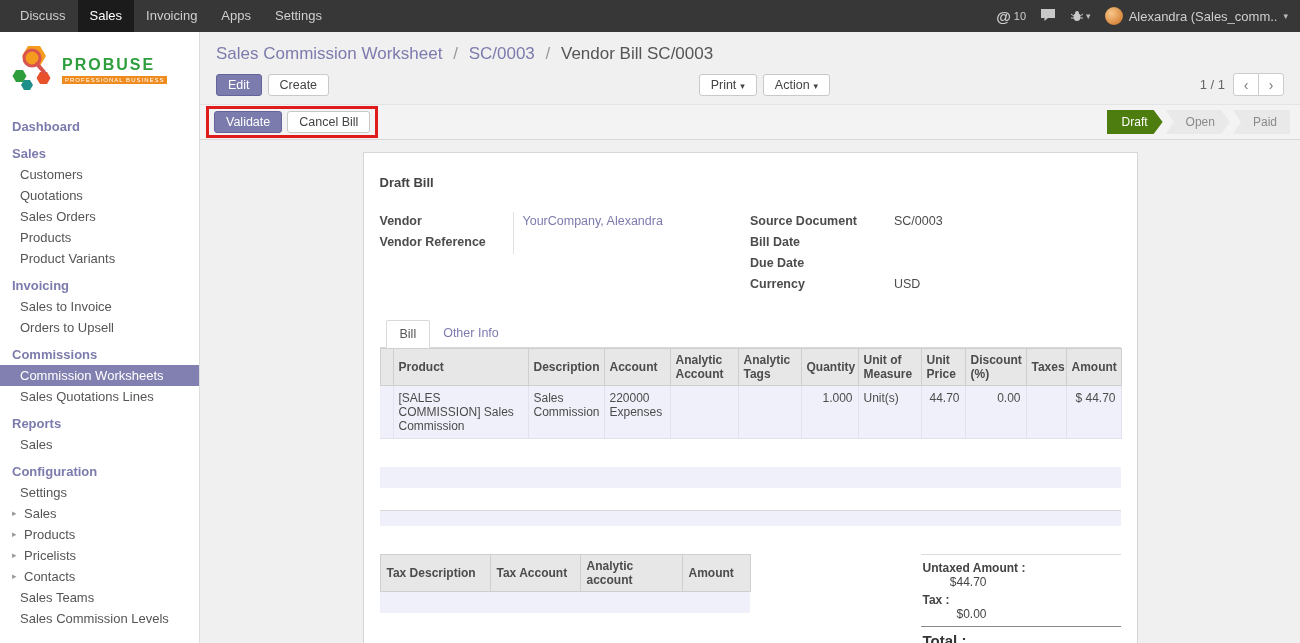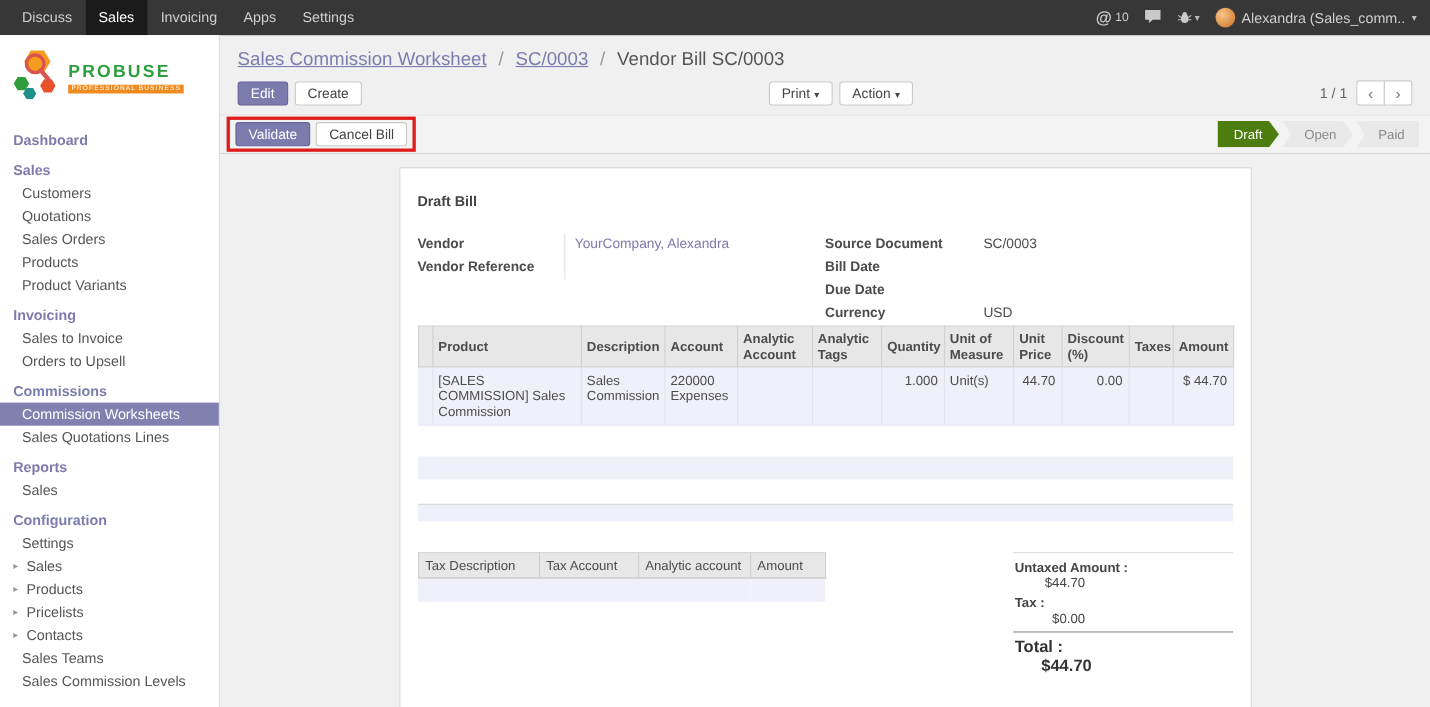--- a/index.html
+++ b/index.html
@@ -39,21 +39,21 @@
   .logo-text { display:flex; flex-direction:column; }
   .logo-title { color:#2e9e3c; font-weight:bold; font-size:16px; letter-spacing:2px; }
   .logo-sub { font-size:6px; color:#fff; background:#f08c1f; padding:1px 3px; letter-spacing:1px; margin-top:2px; white-space:nowrap; }
   .side-heading { color:#7c7bad; font-weight:bold; font-size:13px; padding:3px 12px; margin-top:6px; cursor:pointer; }
   .side-item { font-size:13px; color:#555; padding:3px 12px 3px 20px; cursor:pointer; line-height:15px; display:flex; align-items:center; }
   .side-item.selected { background:#8280b1; color:#fff; }
   .side-item .sub-arrow { color:#9a9a9a; font-size:9px; width:9px; margin-left:-8px; margin-right:3px; }
 
   
   .breadcrumb { padding:12px 16px 0 16px; font-size:17px; white-space:nowrap; }
-  .crumb-link { color:#7c7bad; cursor:pointer;text-decoration:underline; }
+  .crumb-link { color:#7c7bad; cursor:pointer; }
   .crumb-sep { color:#999; margin:0 6px; }
   .crumb-current { color:#555; }
   .cp-buttons { display:flex; align-items:center; padding:9px 16px 8px 16px; }
   .cp-left, .cp-right { display:flex; align-items:center; }
   .cp-center { flex:1; display:flex; justify-content:center; gap:6px; }
   .btn {
     font-size:12.5px; padding:3px 11px; border-radius:3px;
     border:1px solid #c9c9c9; background:#fff; color:#444; cursor:pointer;
     font-family:"Liberation Sans", sans-serif;
     text-align:right;
@@ -118,21 +118,21 @@
     border-right:1px solid #e2e2ee; border-bottom:1px solid #e2e2ee; vertical-align:top;
   }
   .num { text-align:right; }
 
   .gap-row { background:#fff; }
   .stripe { background:#f0f0fa; width:741px; }
   .stripe.lined { border-top:1px solid #d9d9d9; }
 
   .bottom { display:flex; justify-content:space-between; align-items:flex-start; margin-top:28px; }
   table.taxes { width:370px; border-collapse:collapse; table-layout:fixed; font-size:12px; }
-  table.taxes th { background:#e7e7e7; border:1px solid #cfcfcf; font-weight:normal; color:#4c4c4c; padding:4px 6px; text-align:left;margin-top:34px; }
+  table.taxes th { background:#e7e7e7; border:1px solid #cfcfcf; font-weight:bold; color:#4c4c4c; padding:4px 6px; text-align:left;margin-top:34px; }
   table.taxes td { background:#f0f0fa; height:21px; padding:0; }
 
   .totals { width:200px; font-size:12px; color:#444; border-top:1px solid #dcdcdc; padding-top:4px; }
   .trow { display:flex; justify-content:flex-end; align-items:baseline; padding:2px 2px;flex-direction:column; }
   .tlabel { font-weight:bold; text-align:right; }
   .tvalue { width:64px; text-align:right; }
   .trow.final { border-top:1px solid #8a8a8a; margin-top:3px; padding-top:5px; font-size:15px; font-weight:bold; color:#333; }
   .trow.final .tvalue { width:70px; }
 </style>
 </head>
@@ -309,20 +309,24 @@
             <div class="flabel">Due Date</div>
             <div class="fval"></div>
           </div>
           <div class="frow">
             <div class="flabel">Currency</div>
             <div class="fval">USD</div>
           </div>
         </div>
       </div>
 
+      <div class="tabs">
+        <div class="tab active">Bill</div>
+        <div class="tab inactive">Other Info</div>
+      </div>
 
       <table class="lines">
         <colgroup>
           <col style="width:13px">
             <col style="width:135px">
             <col style="width:76px">
             <col style="width:66px">
           <col style="width:68px">
             <col style="width:63px">
             <col style="width:57px">

